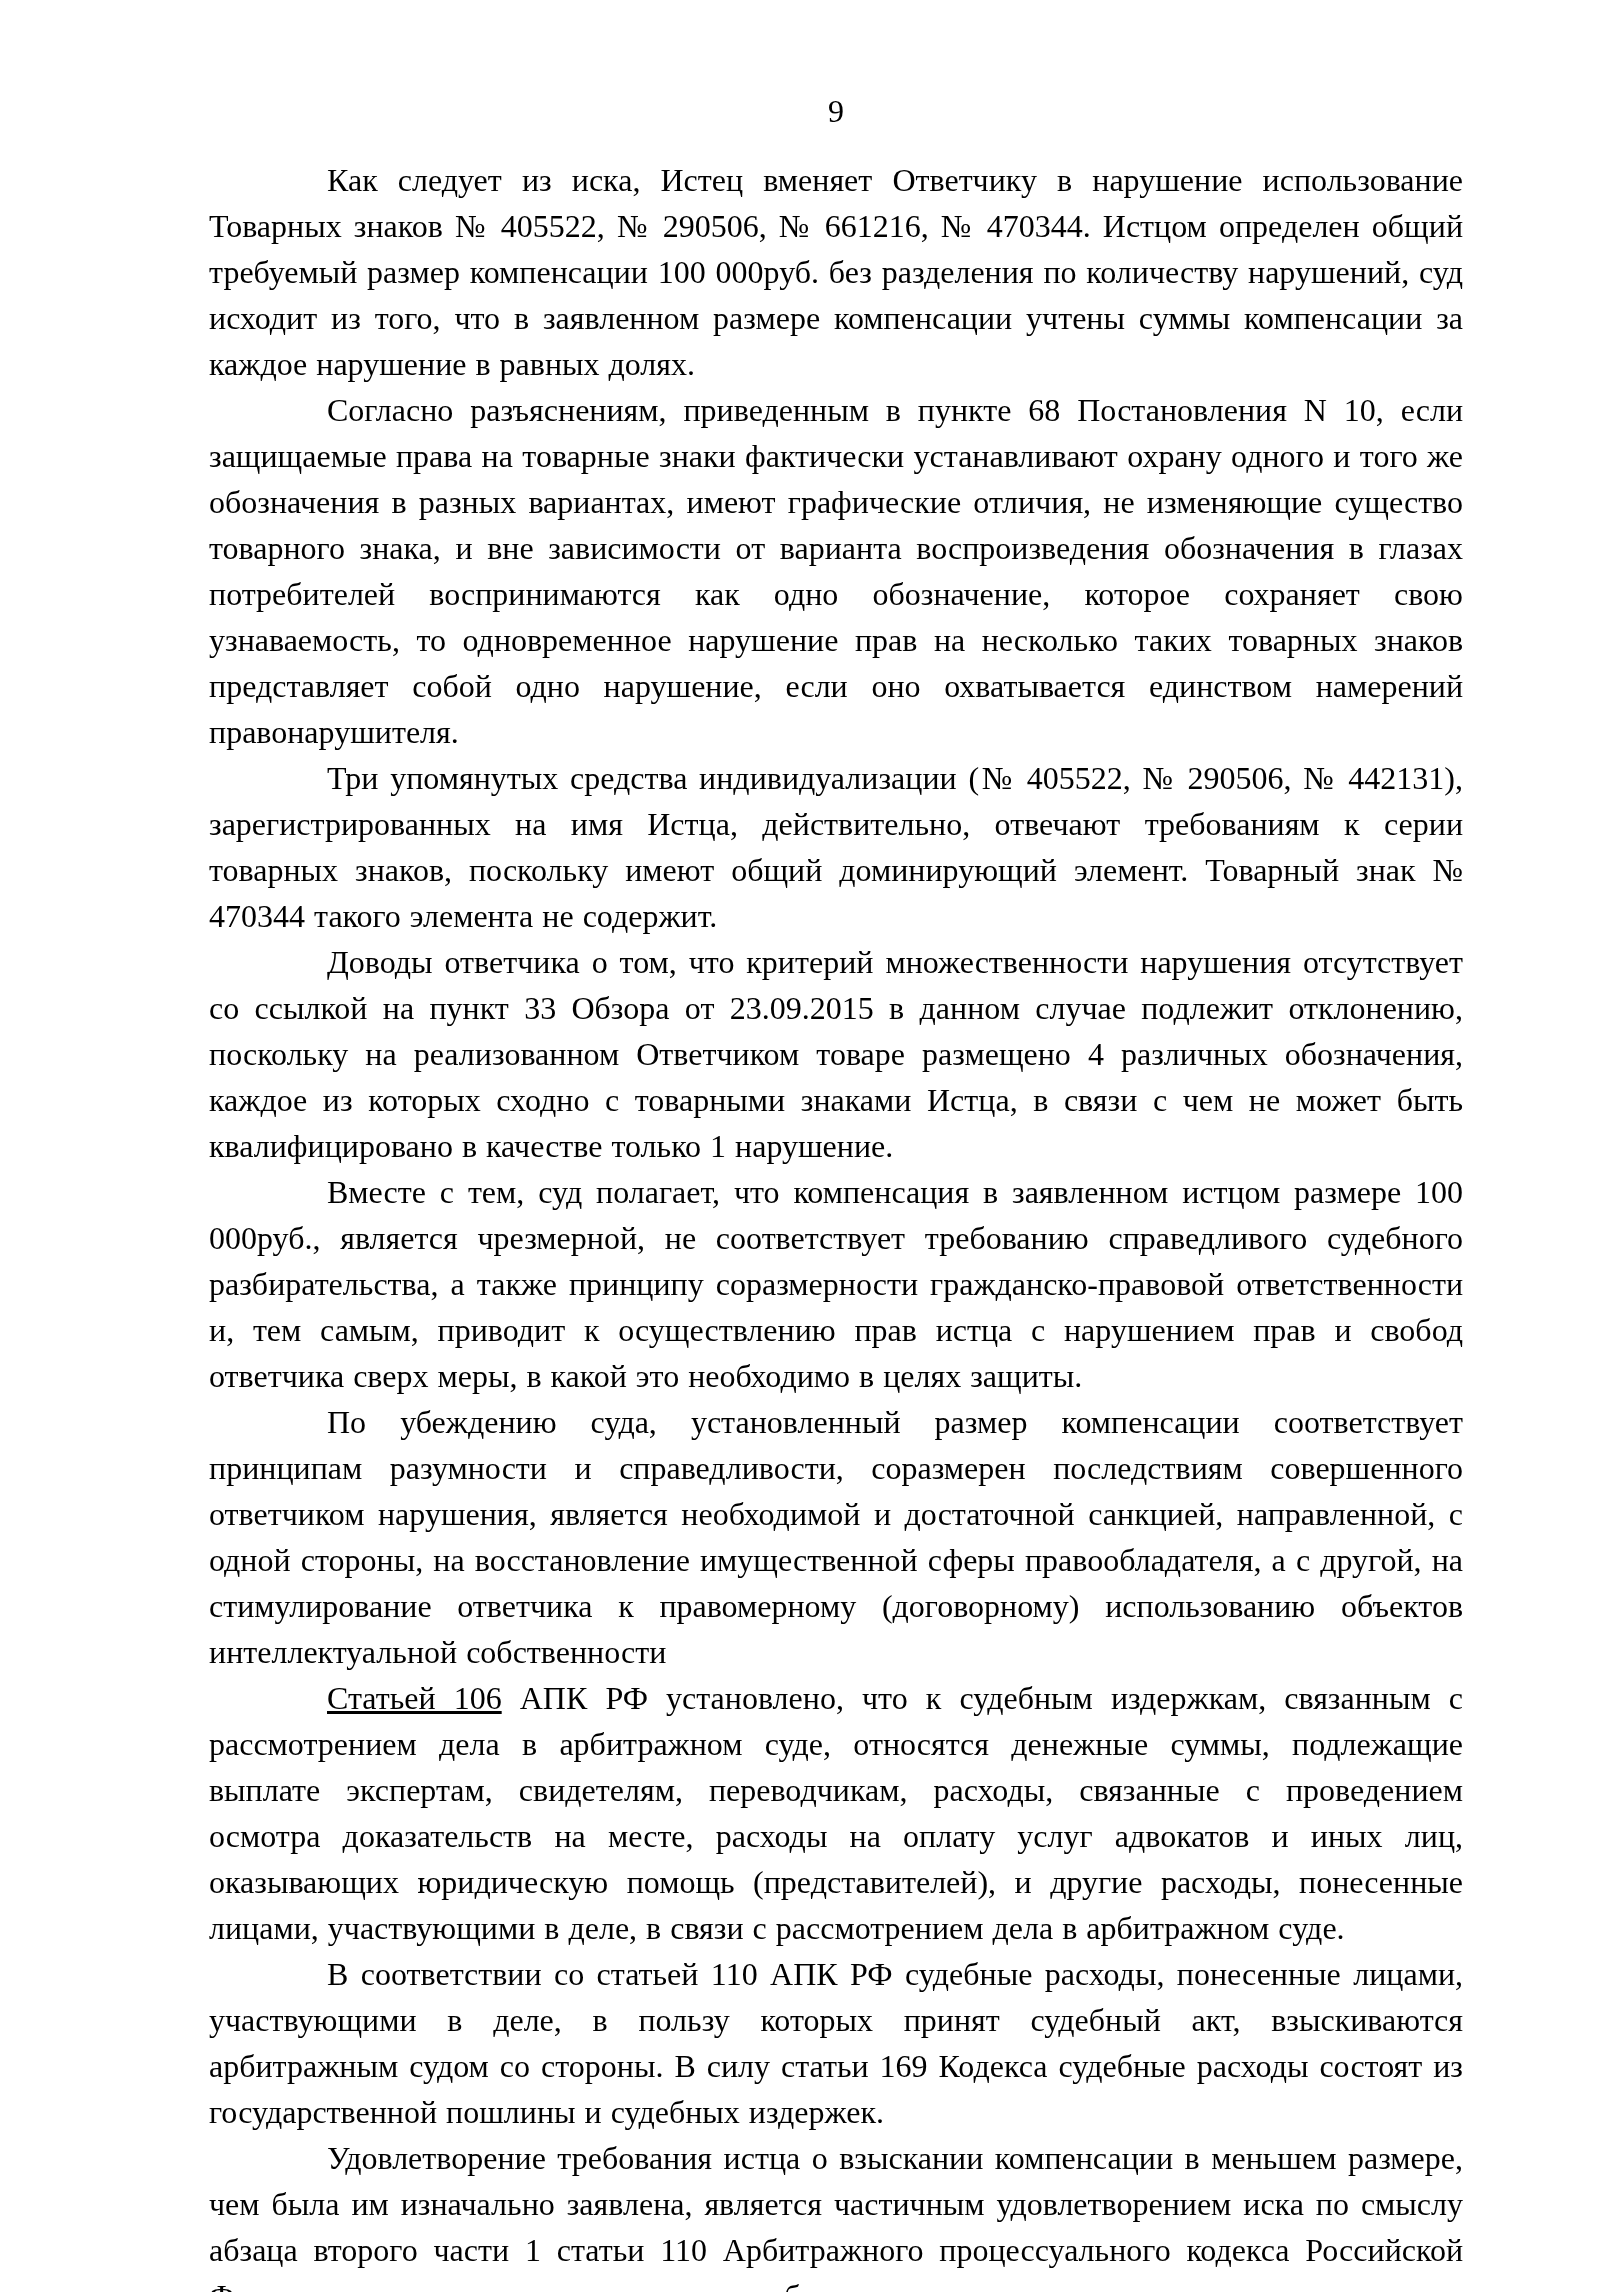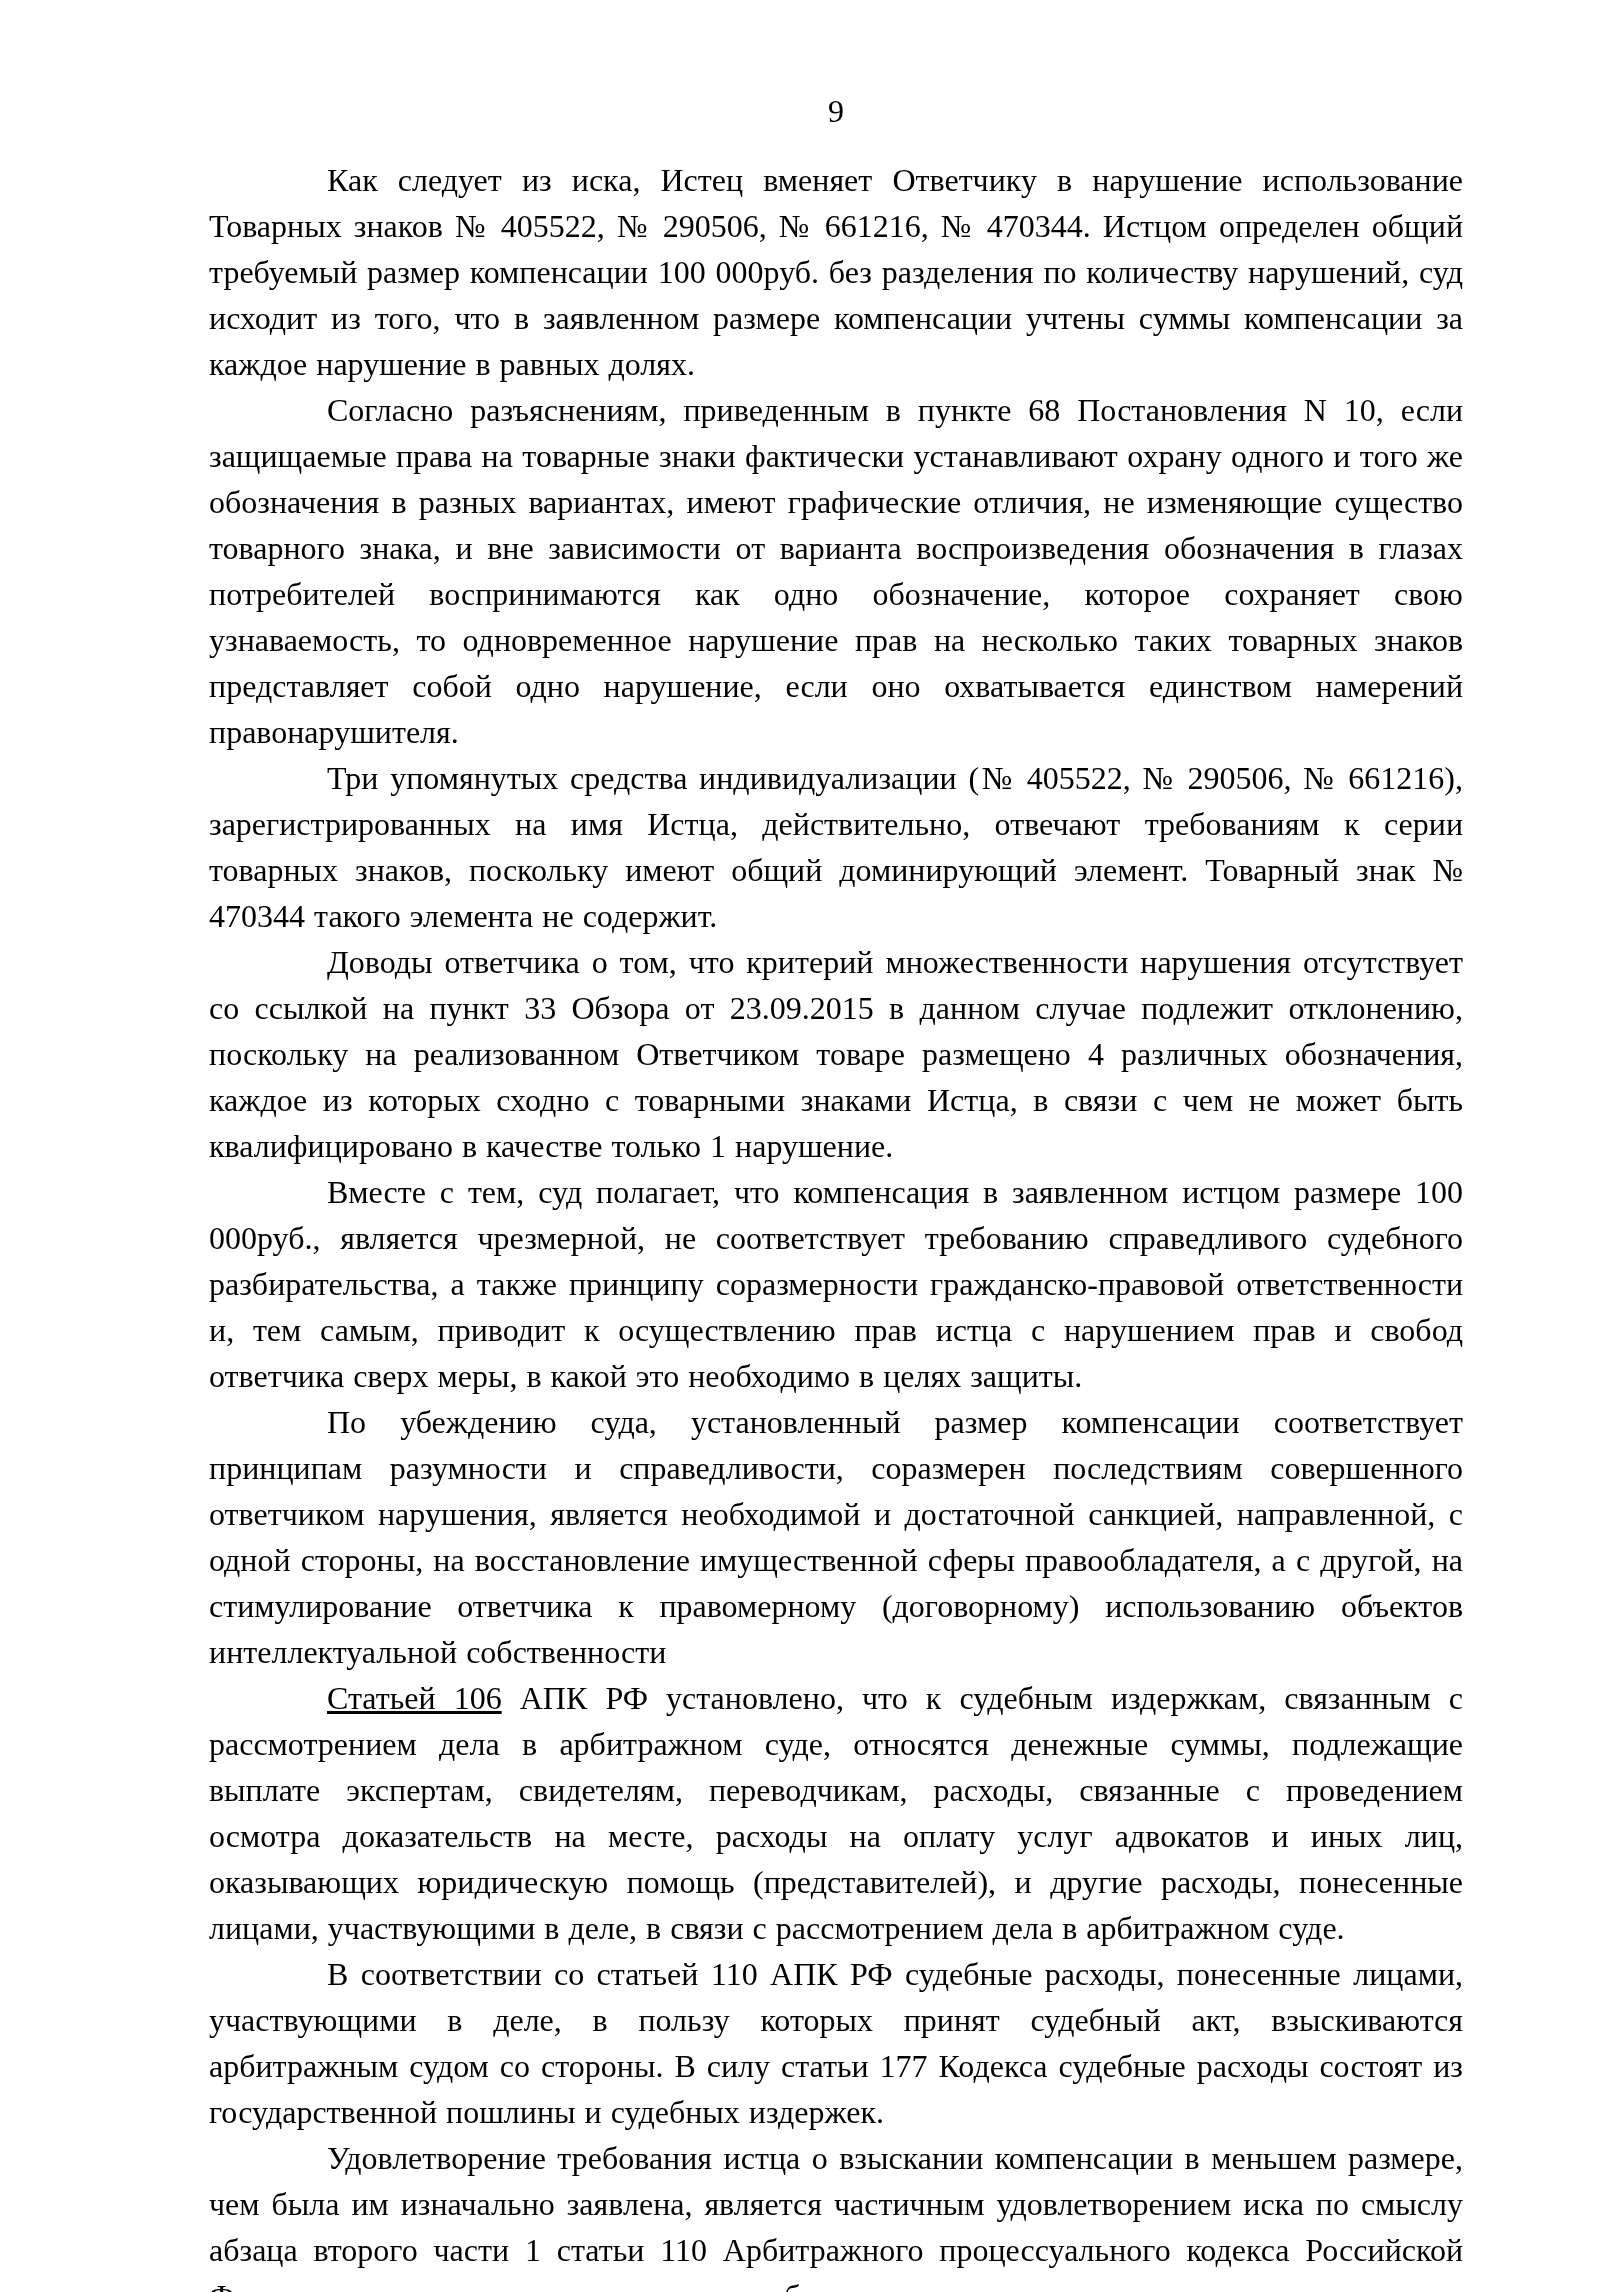--- a/index.html
+++ b/index.html
@@ -43,21 +43,21 @@
   }
 </style>
 </head>
 <body>
 
 <div class="page">
   <div class="page-number">9</div>
 
   <p class="para"><span>Как следует из иска, Истец вменяет Ответчику в нарушение использование Товарных знаков № 405522, № 290506, № 661216, № 470344. Истцом определен общий требуемый размер компенсации 100 000руб. без разделения по количеству нарушений, суд исходит из того, что в заявленном размере компенсации учтены суммы компенсации за каждое нарушение в равных долях.</span></p>
   <p class="para"><span>Согласно разъяснениям, приведенным в пункте 68 Постановления N 10, если защищаемые права на товарные знаки фактически устанавливают охрану одного и того же обозначения в разных вариантах, имеют графические отличия, не изменяющие существо товарного знака, и вне зависимости от варианта воспроизведения обозначения в глазах потребителей воспринимаются как одно обозначение, которое сохраняет свою узнаваемость, то одновременное нарушение прав на несколько таких товарных знаков представляет собой одно нарушение, если оно охватывается единством намерений правонарушителя.</span></p>
-  <p class="para"><span>Три упомянутых средства индивидуализации (№ 405522, № 290506, № 661216), зарегистрированных на имя Истца, действительно, отвечают требованиям к серии товарных знаков, поскольку имеют общий доминирующий элемент. Товарный знак № 470344 такого элемента не содержит.</span></p>
+  <p class="para"><span>Три упомянутых средства индивидуализации (№ 405522, № 290506, № 442131), зарегистрированных на имя Истца, действительно, отвечают требованиям к серии товарных знаков, поскольку имеют общий доминирующий элемент. Товарный знак № 470344 такого элемента не содержит.</span></p>
   <p class="para"><span>Доводы ответчика о том, что критерий множественности нарушения отсутствует со ссылкой на пункт 33 Обзора от 23.09.2015 в данном случае подлежит отклонению, поскольку на реализованном Ответчиком товаре размещено 4 различных обозначения, каждое из которых сходно с товарными знаками Истца, в связи с чем не может быть квалифицировано в качестве только 1 нарушение.</span></p>
   <p class="para"><span>Вместе с тем, суд полагает, что компенсация в заявленном истцом размере 100 000руб., является чрезмерной, не соответствует требованию справедливого судебного разбирательства, а также принципу соразмерности гражданско-правовой ответственности и, тем самым, приводит к осуществлению прав истца с нарушением прав и свобод ответчика сверх меры, в какой это необходимо в целях защиты.</span></p>
   <p class="para"><span>По убеждению суда, установленный размер компенсации соответствует принципам разумности и справедливости, соразмерен последствиям совершенного ответчиком нарушения, является необходимой и достаточной санкцией, направленной, с одной стороны, на восстановление имущественной сферы правообладателя, а с другой, на стимулирование ответчика к правомерному (договорному) использованию объектов интеллектуальной собственности</span></p>
   <p class="para"><span class="underline">Статьей 106</span><span> АПК РФ установлено, что к судебным издержкам, связанным с рассмотрением дела в арбитражном суде, относятся денежные суммы, подлежащие выплате экспертам, свидетелям, переводчикам, расходы, связанные с проведением осмотра доказательств на месте, расходы на оплату услуг адвокатов и иных лиц, оказывающих юридическую помощь (представителей), и другие расходы, понесенные лицами, участвующими в деле, в связи с рассмотрением дела в арбитражном суде.</span></p>
-  <p class="para"><span>В соответствии со статьей 110 АПК РФ судебные расходы, понесенные лицами, участвующими в деле, в пользу которых принят судебный акт, взыскиваются арбитражным судом со стороны. В силу статьи 177 Кодекса судебные расходы состоят из государственной пошлины и судебных издержек.</span></p>
+  <p class="para"><span>В соответствии со статьей 110 АПК РФ судебные расходы, понесенные лицами, участвующими в деле, в пользу которых принят судебный акт, взыскиваются арбитражным судом со стороны. В силу статьи 169 Кодекса судебные расходы состоят из государственной пошлины и судебных издержек.</span></p>
   <p class="para"><span>Удовлетворение требования истца о взыскании компенсации в меньшем размере, чем была им изначально заявлена, является частичным удовлетворением иска по смыслу абзаца второго части 1 статьи 110 Арбитражного процессуального кодекса Российской Федерации, что влечет отнесение судебных расходов на лиц, участвующих в деле, пропорционально размеру удовлетворенных исковых требований.</span></p>
 </div>
 
 
 </body></html>

